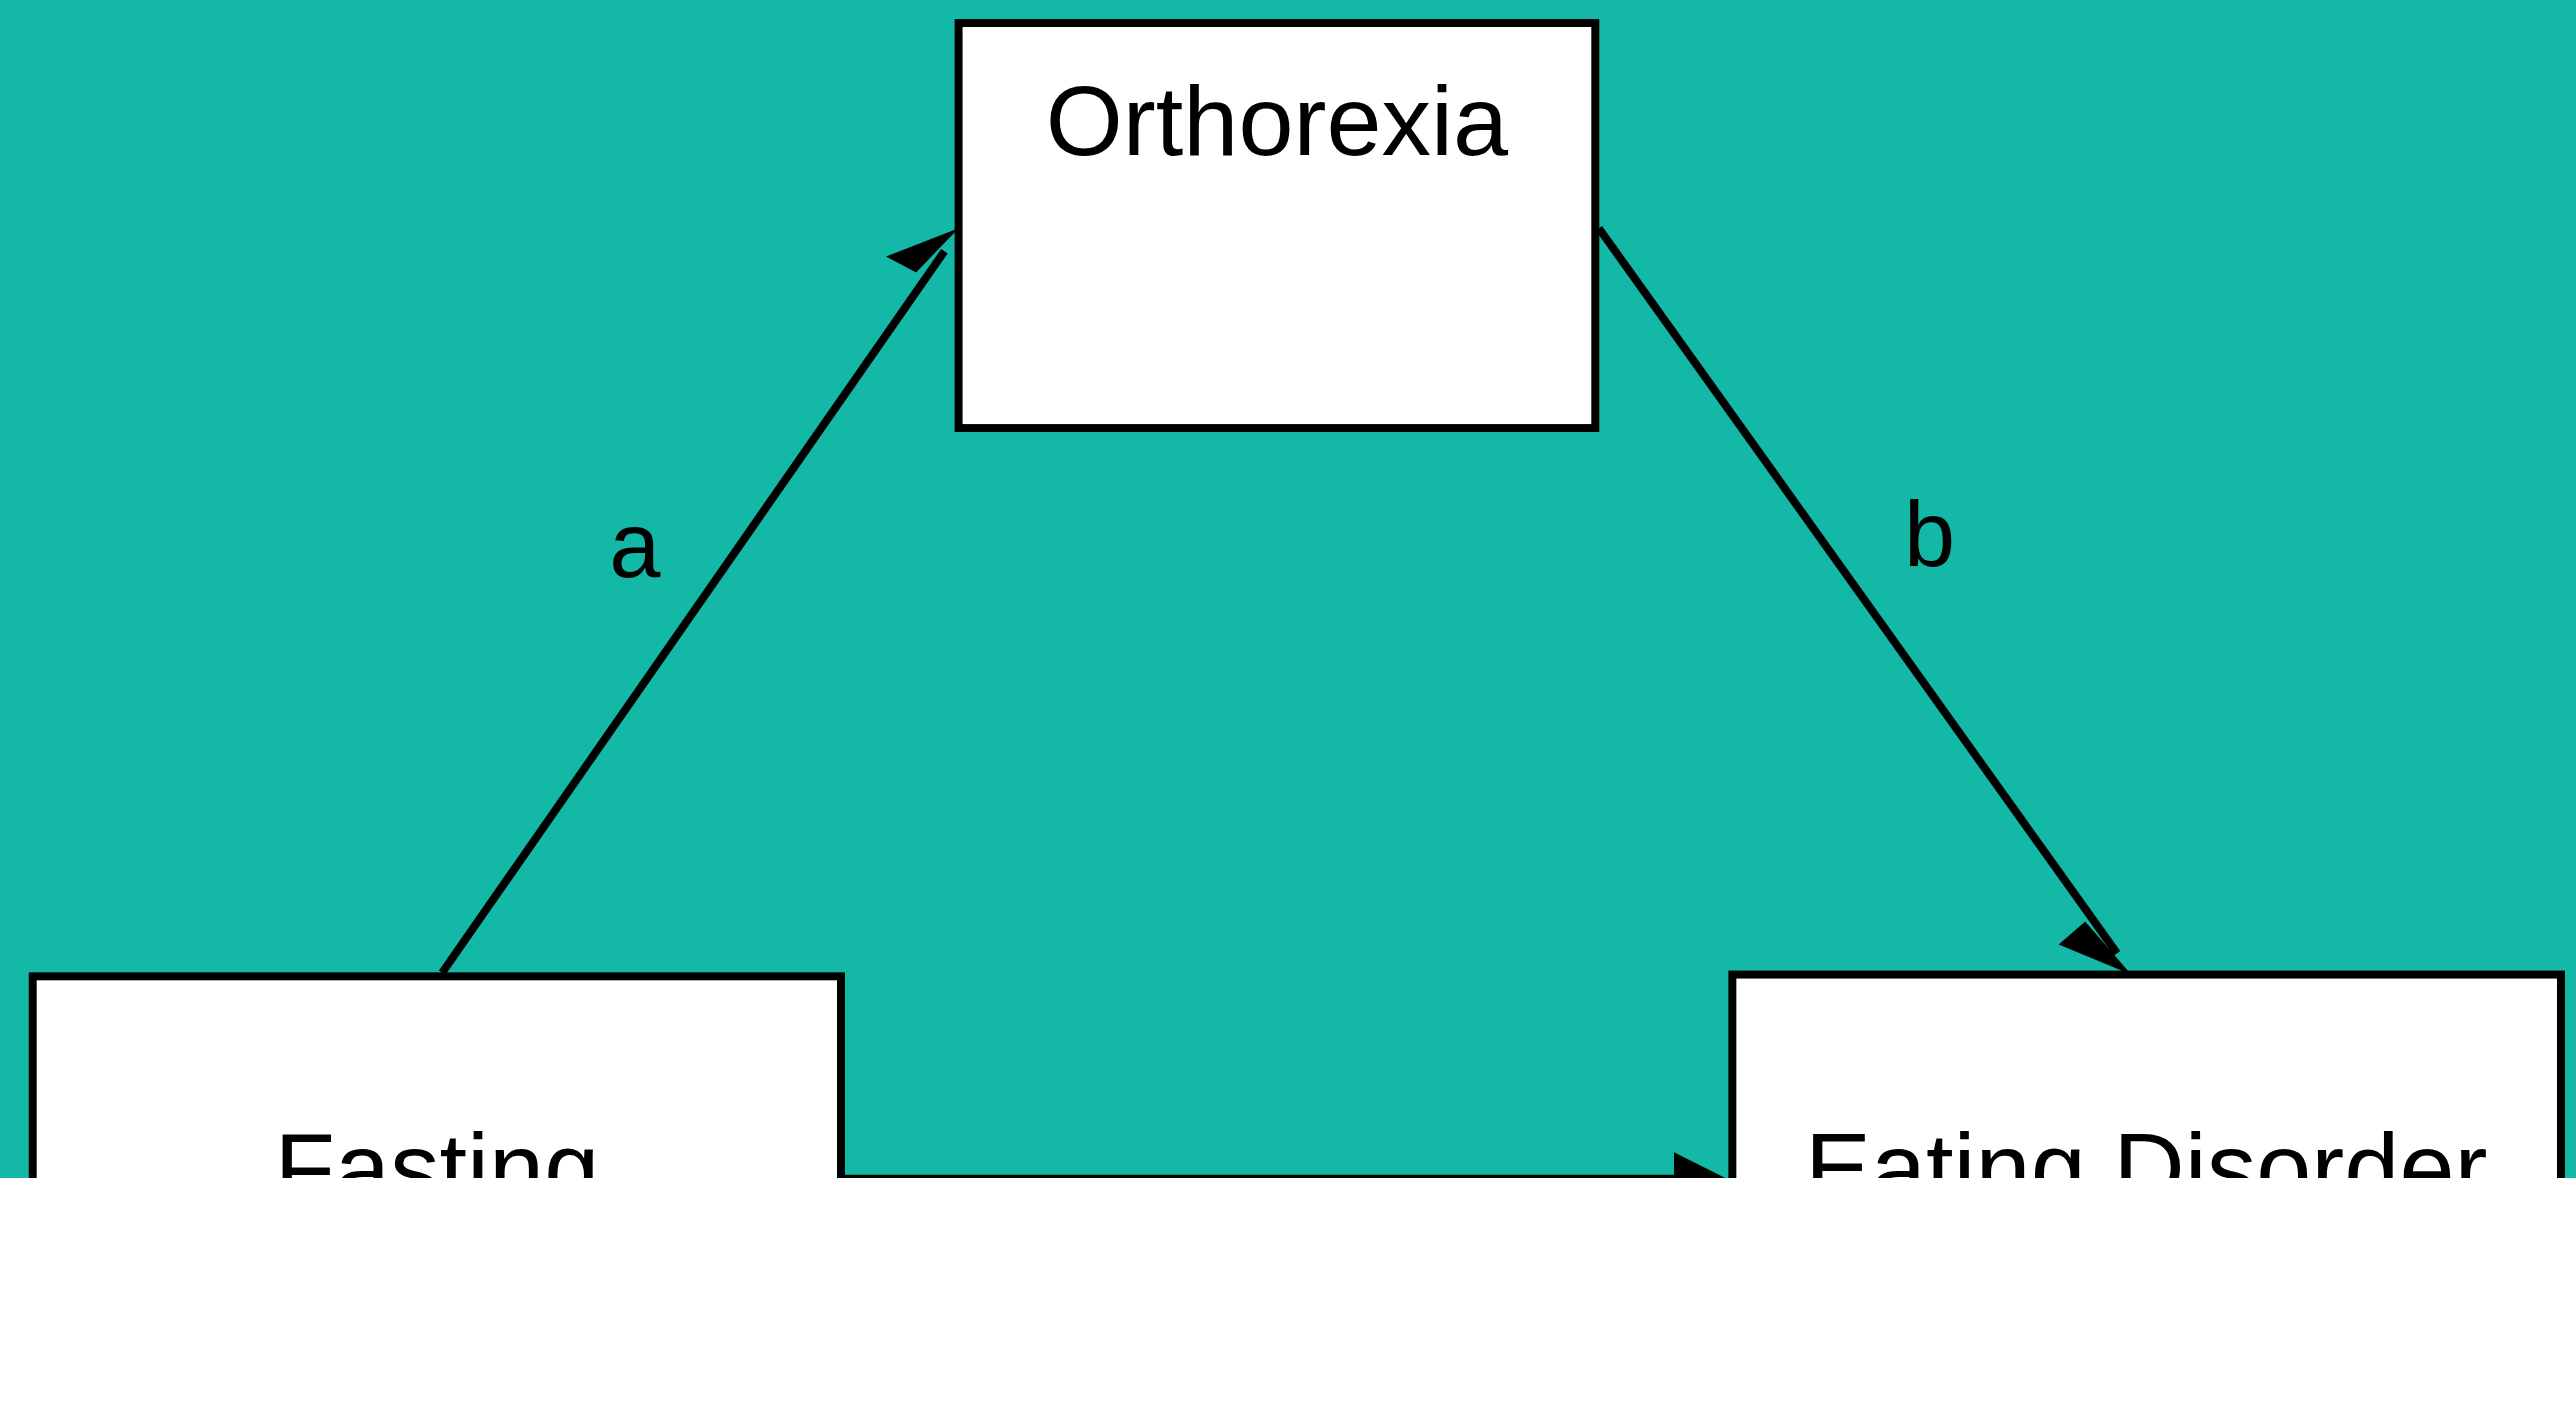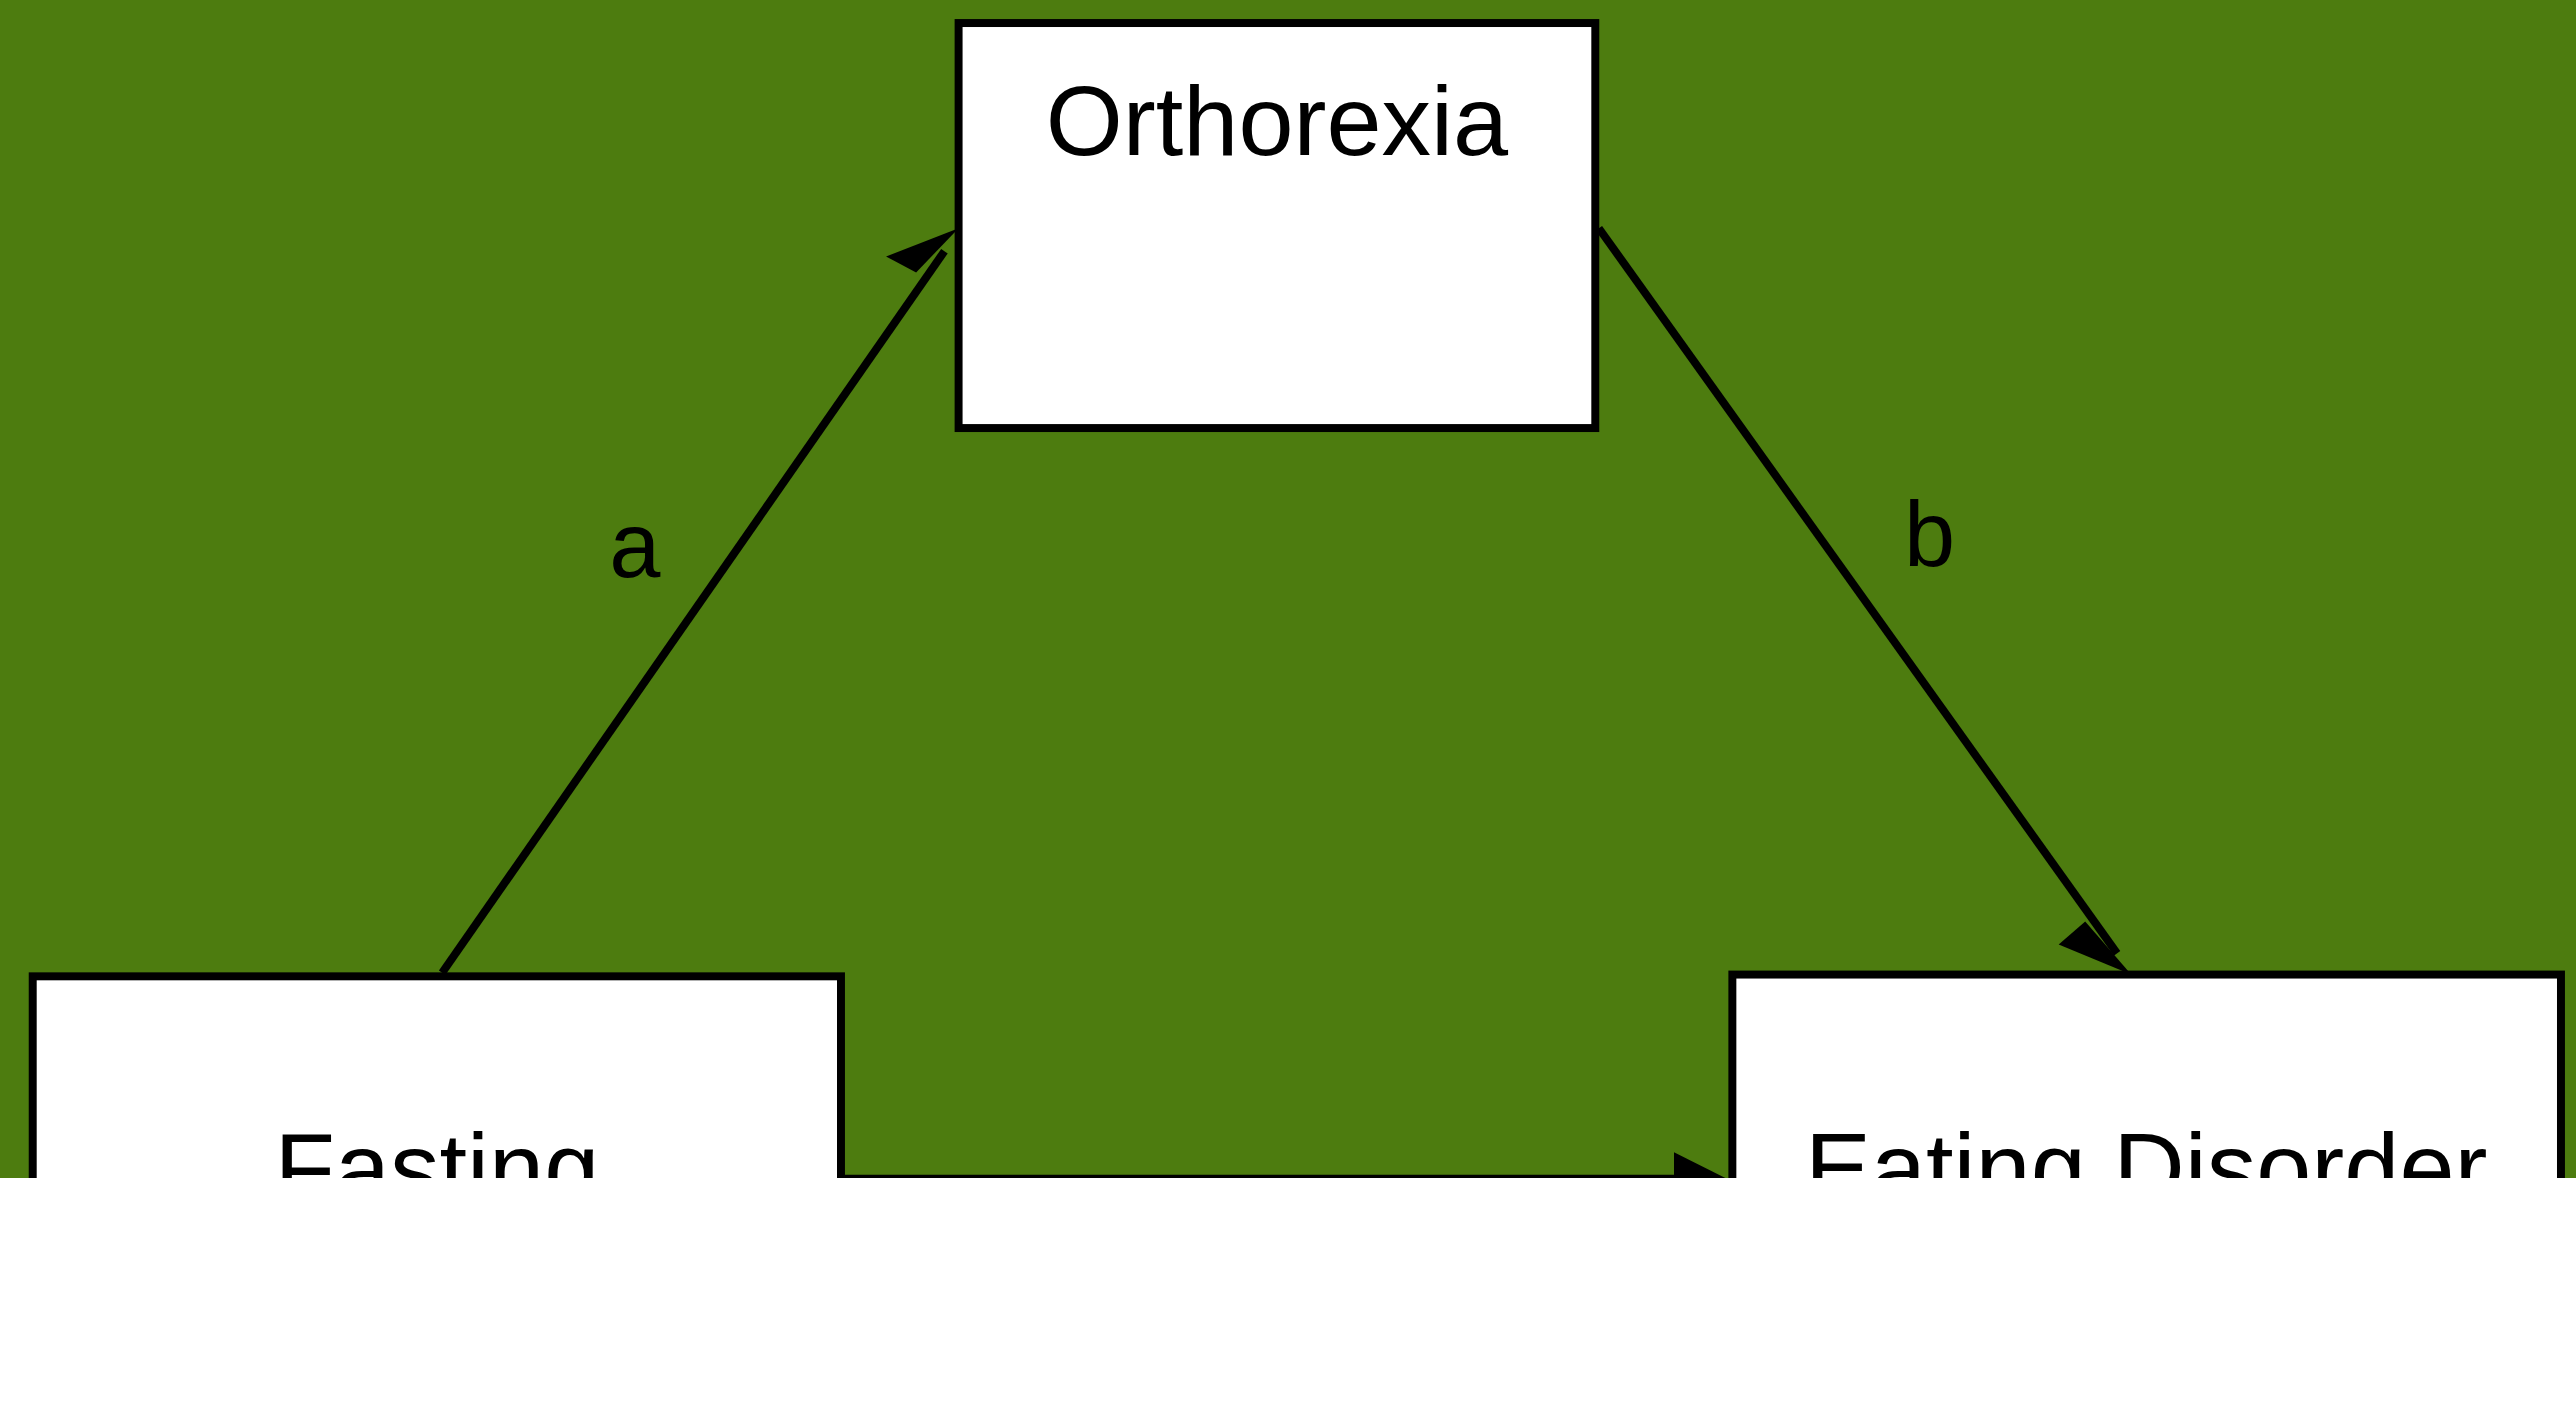--- a/index.html
+++ b/index.html
@@ -8,21 +8,21 @@
     padding: 0;
     background: #ffffff;
   }
   body {
     font-family: "Liberation Sans", sans-serif;
   }
   #diagram-root {
     position: relative;
     width: 2576px;
     height: 1178px;
-    background: #4d7c0f;
+    background: #14b8a6;
     overflow: hidden;
   }
   #diagram-svg {
     position: absolute;
     left: 0;
     top: 0;
     width: 2576px;
     height: 1415px;
     display: block;
   }

